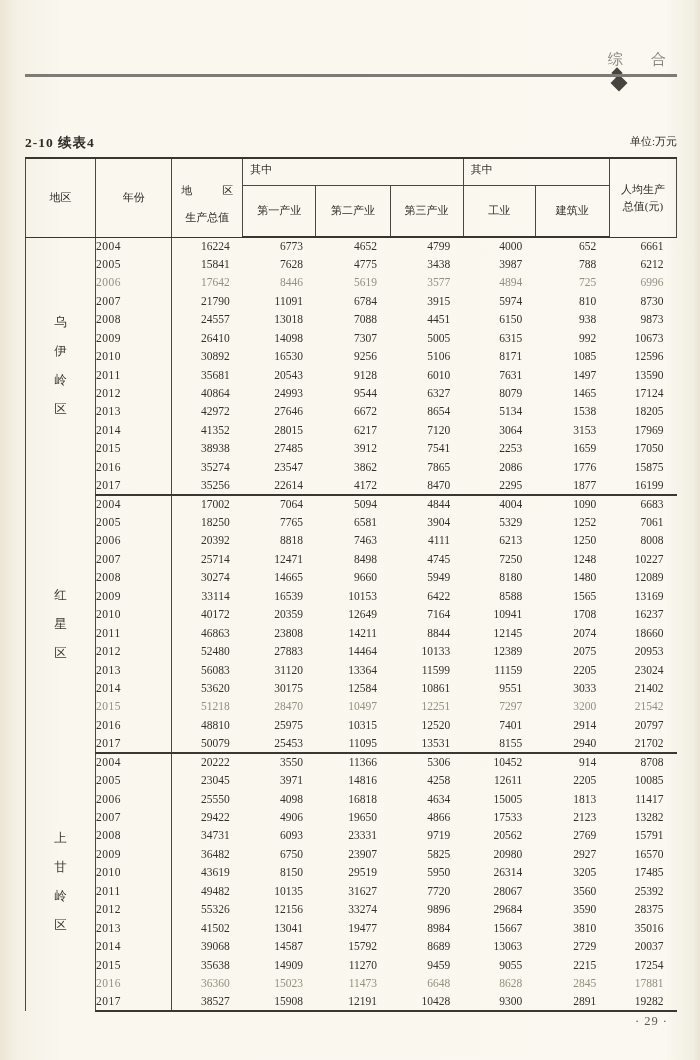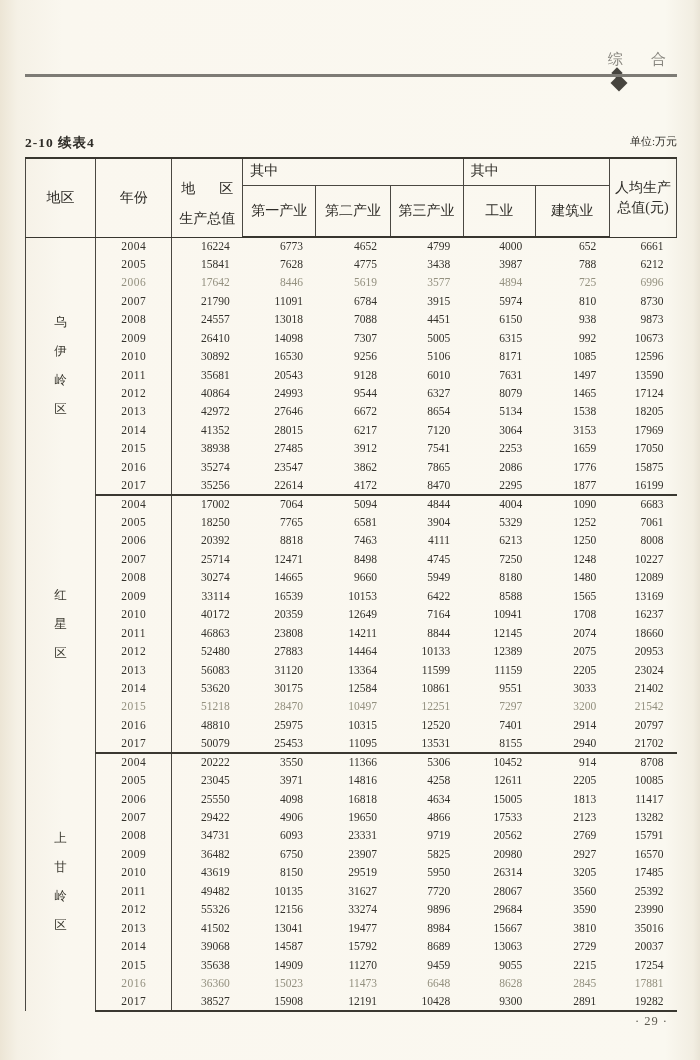--- a/index.html
+++ b/index.html
@@ -19,40 +19,40 @@
   .diamond.small { width: 8px; height: 8px; }
   .diamond.large { width: 12px; height: 12px; }
   .rule { position: absolute; top: 74px; left: 25px; width: 652px; height: 2.5px; background: #7d7b75; }
   
   .caption-row { position: absolute; top: 134px; left: 25px; width: 652px; display: flex; justify-content: space-between; font-size: 13.5px; }
   .caption-left { font-weight: bold; letter-spacing: 1px; }
   .caption-right { font-size: 11px; margin-left: 43px; }
   
   table { position: absolute; top: 157px; left: 25px; width: 652px; border-collapse: collapse; table-layout: fixed; }
   thead th {
-    border: 1px solid #4a4842; font-weight: normal; font-size: 14px;
+    border: 1px solid #4a4842; font-weight: normal; font-size: 11px;
     text-align: center; vertical-align: middle; color: #2e2c27; padding: 0;
   }
   thead tr.h1 th { border-top: 2px solid #38362f; }
   thead tr.h1 th.among { height: 27px; text-align: left; vertical-align: top; padding: 3px 0 0 7px; }
   thead tr.h2 th { height: 52px; }
   thead th.norow { height: 70px; }
   thead th .l2 { margin-top: 2px; }
   .jspread { width: 52px; margin: 12px auto; text-align: justify; text-align-last: justify; }
   thead tr.h1 th, thead tr.h2 th { border-bottom-width: 1px; }
   thead tr.h2 th, thead th.norow { border-bottom: 2px solid #38362f; }
   tbody td {
     font-size: 11.5px; height: 18.45px; padding: 0; vertical-align: middle;
     color: #33312b; line-height: 1;
   }
   td.region {
     border-left: 1.5px solid #4a4842; border-right: 1px solid #4a4842;
     text-align: center; font-size: 12.5px; line-height: 29px; color: #3a382f;
   }
-  td.year { border-right: 1px solid #4a4842; text-align: center; letter-spacing: 0.5px; }
+  td.year { border-right: 1px solid #4a4842; text-align: left; letter-spacing: 0.5px; }
   td.num { text-align: right; padding-right: 13px; }
   tr.block-end td { border-bottom: 2px solid #3a3831; }
   tr.faded td { color: #93907f; }
   tr.faded td.year { color: #93907f; }
   
   .page-number { position: absolute; top: 1014px; right: 32px; font-size: 12.5px; color: #5c594f; letter-spacing: 1px; }
 </style>
 </head>
 <body>
 
@@ -470,21 +470,21 @@
           <td class="num">25392</td>
         </tr>
         <tr>
           <td class="year">2012</td>
           <td class="num">55326</td>
           <td class="num">12156</td>
           <td class="num">33274</td>
           <td class="num">9896</td>
           <td class="num">29684</td>
           <td class="num">3590</td>
-          <td class="num">23990</td>
+          <td class="num">28375</td>
         </tr>
         <tr>
           <td class="year">2013</td>
           <td class="num">41502</td>
           <td class="num">13041</td>
           <td class="num">19477</td>
           <td class="num">8984</td>
           <td class="num">15667</td>
           <td class="num">3810</td>
           <td class="num">35016</td>

